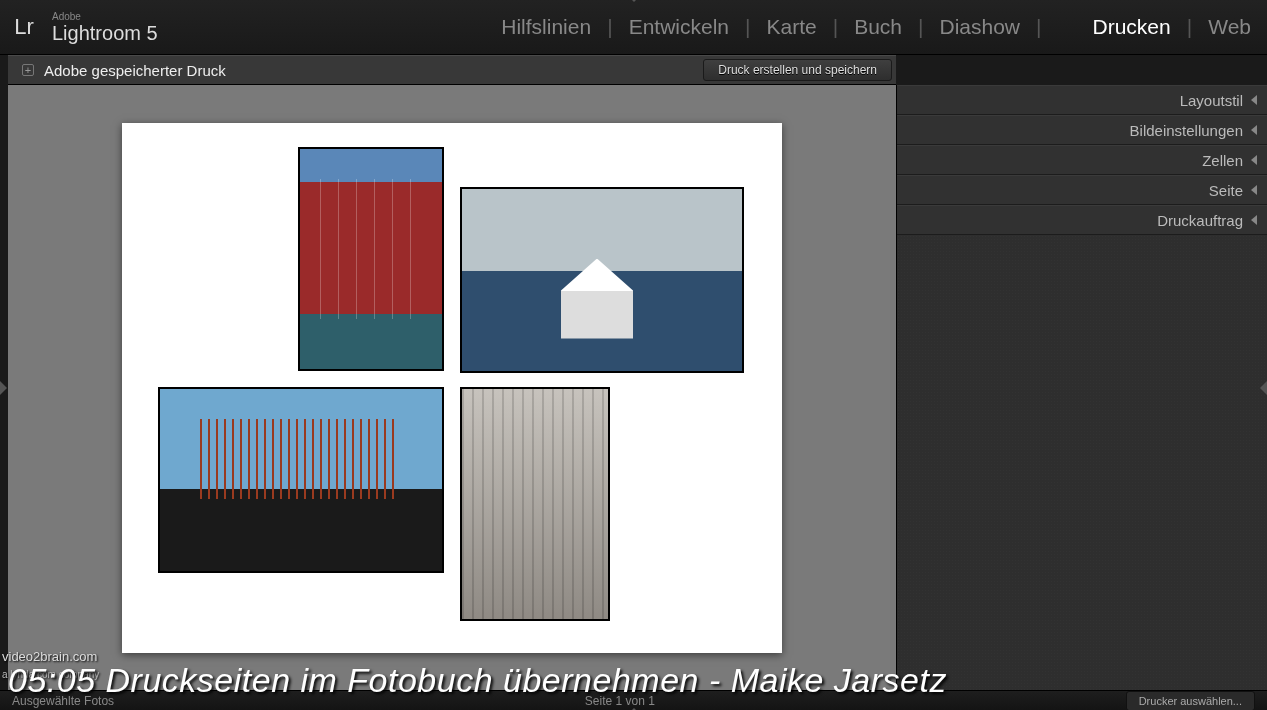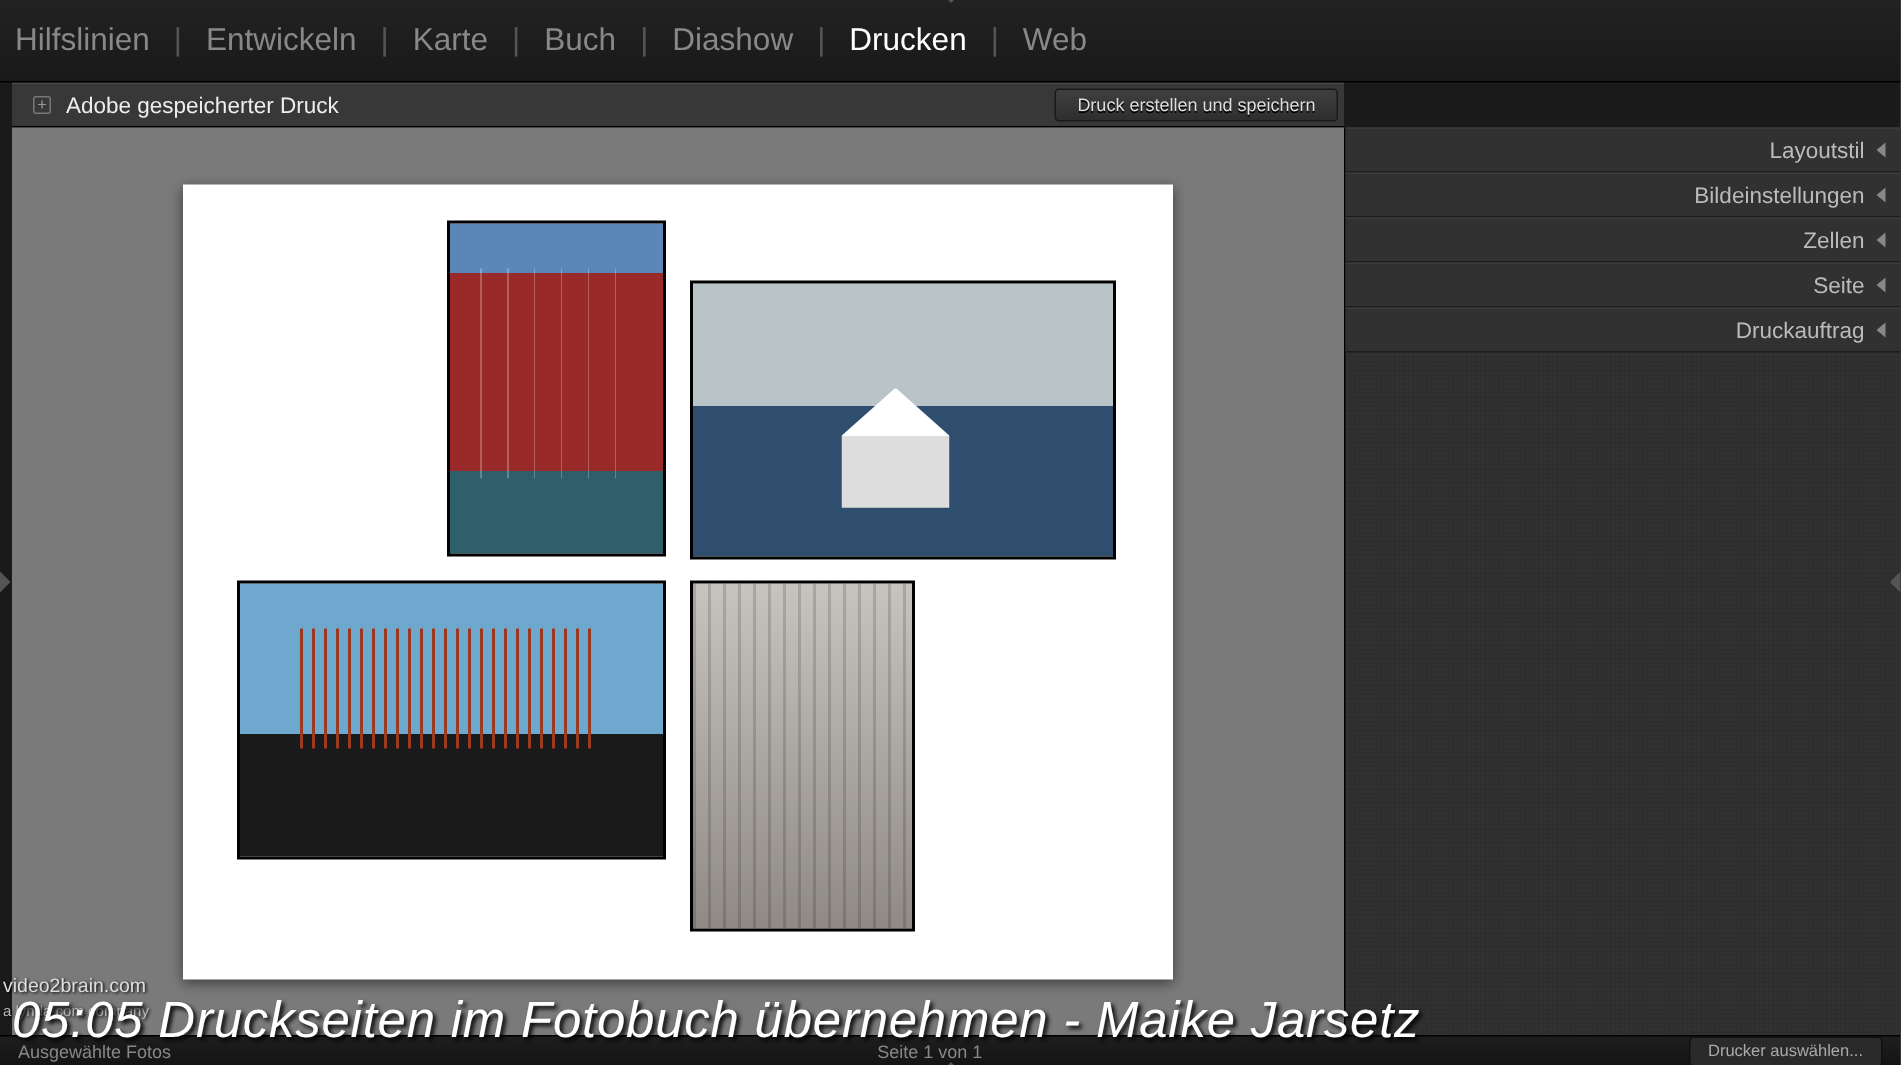--- a/index.html
+++ b/index.html
@@ -22,21 +22,21 @@
   .logo {
     width: 36px; height: 36px; display: flex; align-items: center; justify-content: center;
     font-weight: 300; font-size: 22px; color: #ddd;
   }
   .brand-text { line-height: 1.1; }
   .brand-sub { font-size: 10px; color: #888; }
   .brand-main { font-size: 20px; font-weight: 300; color: #ddd; }
 
   .modules { display: flex; align-items: center; gap: 0; font-size: 21px; font-weight: 300; }
   .module { color: #888; cursor: pointer; padding: 0 4px; }
-  .module.active { color: #fff; }
+  .module.active { color: #fff; margin-left: 35px; }
   .mod-sep { color: #555; padding: 0 12px; font-weight: 100; }
 
   
   .subbar {
     height: 30px; background: #383838;
     display: flex; align-items: center; justify-content: space-between;
     border-top: 1px solid #494949; border-bottom: 1px solid #000;
     padding: 0 0 0 14px; margin: 0 8px;
   }
   .subbar-title-wrap { display: flex; align-items: center; gap: 10px; }
@@ -134,20 +134,27 @@
     position: absolute; left: 0; top: 50%; transform: translateY(-50%);
     border-top: 7px solid transparent; border-bottom: 7px solid transparent; border-left: 7px solid #555;
   }
 </style>
 </head>
 <body>
 
 <div class="app">
 
   <div class="header">
+    <div class="brand">
+      <div class="logo">Lr</div>
+      <div class="brand-text">
+        <div class="brand-sub">Adobe</div>
+        <div class="brand-main">Lightroom 5</div>
+      </div>
+    </div>
     <div class="modules">
       <span class="module">Hilfslinien</span>
       <span class="mod-sep">|</span>
       <span class="module">Entwickeln</span>
       <span class="mod-sep">|</span>
       <span class="module">Karte</span>
       <span class="mod-sep">|</span>
       <span class="module">Buch</span>
       <span class="mod-sep">|</span>
       <span class="module">Diashow</span>

